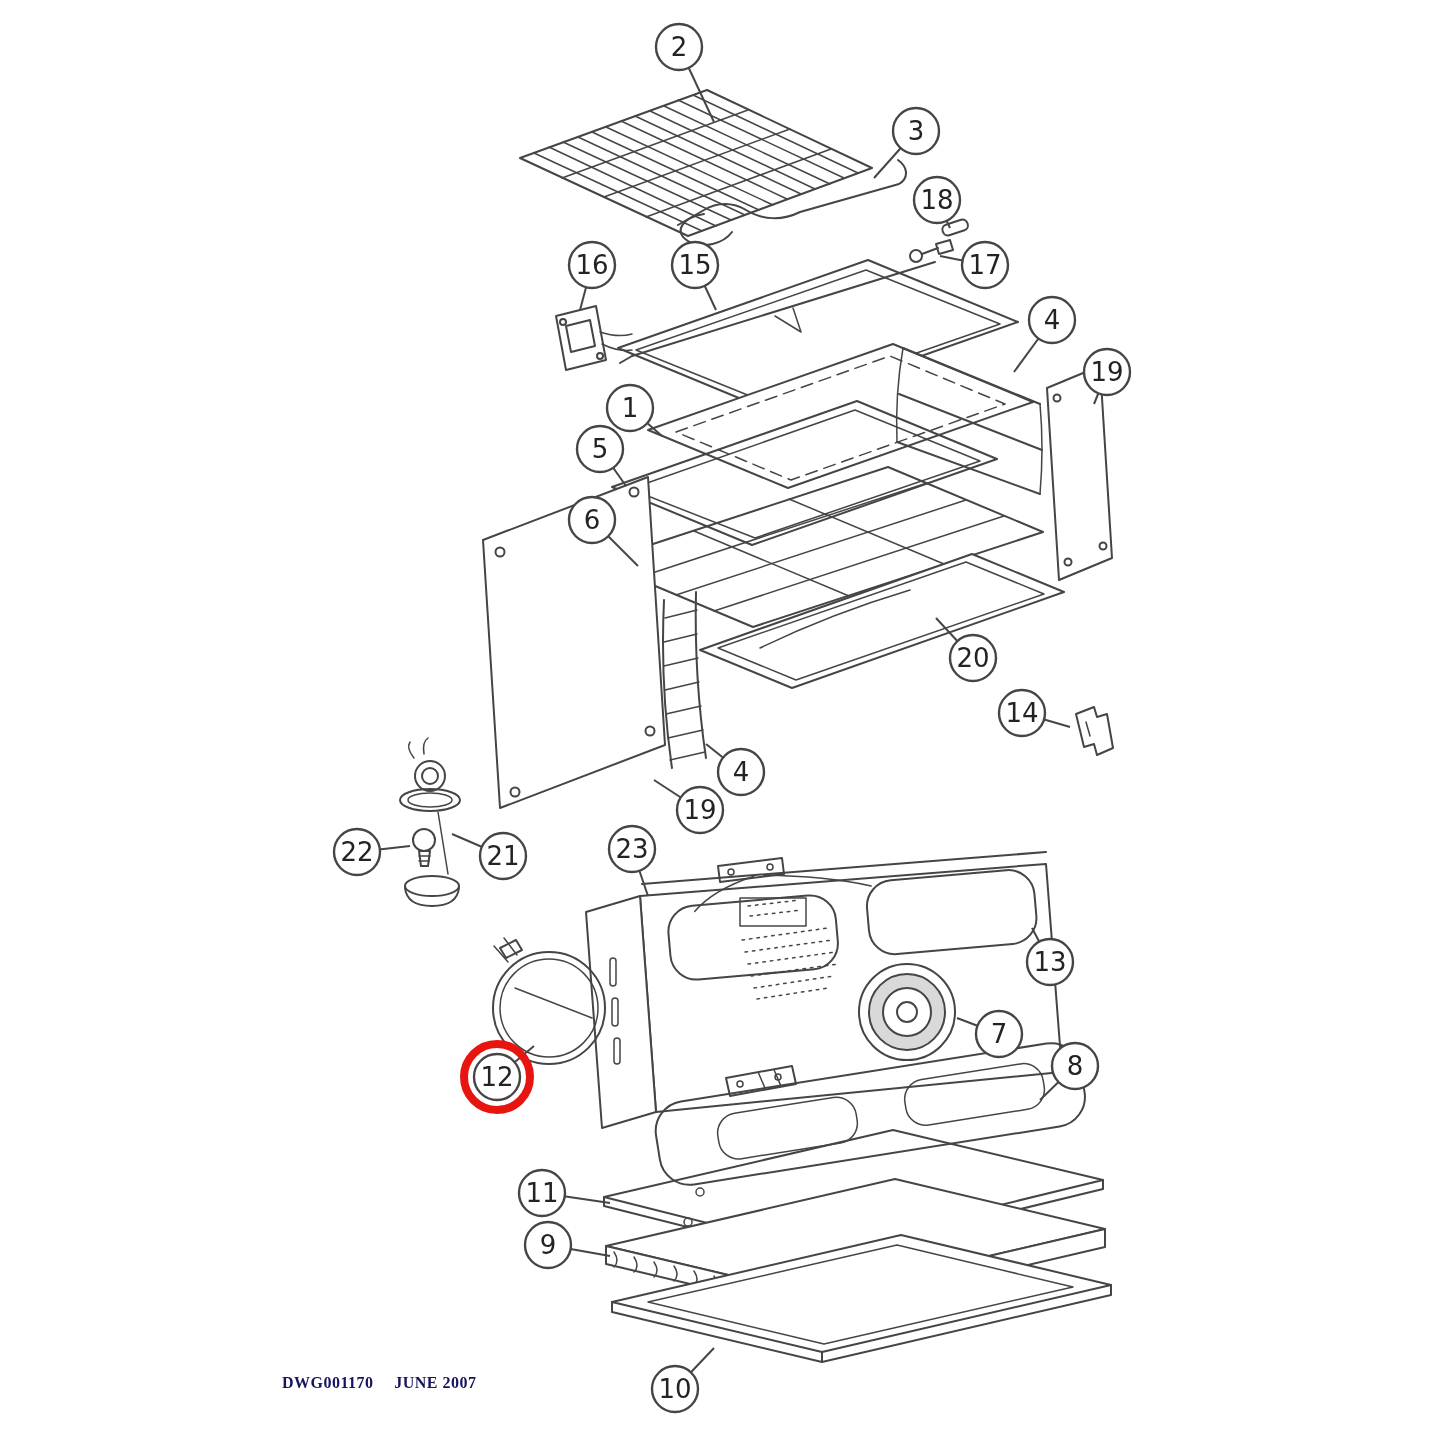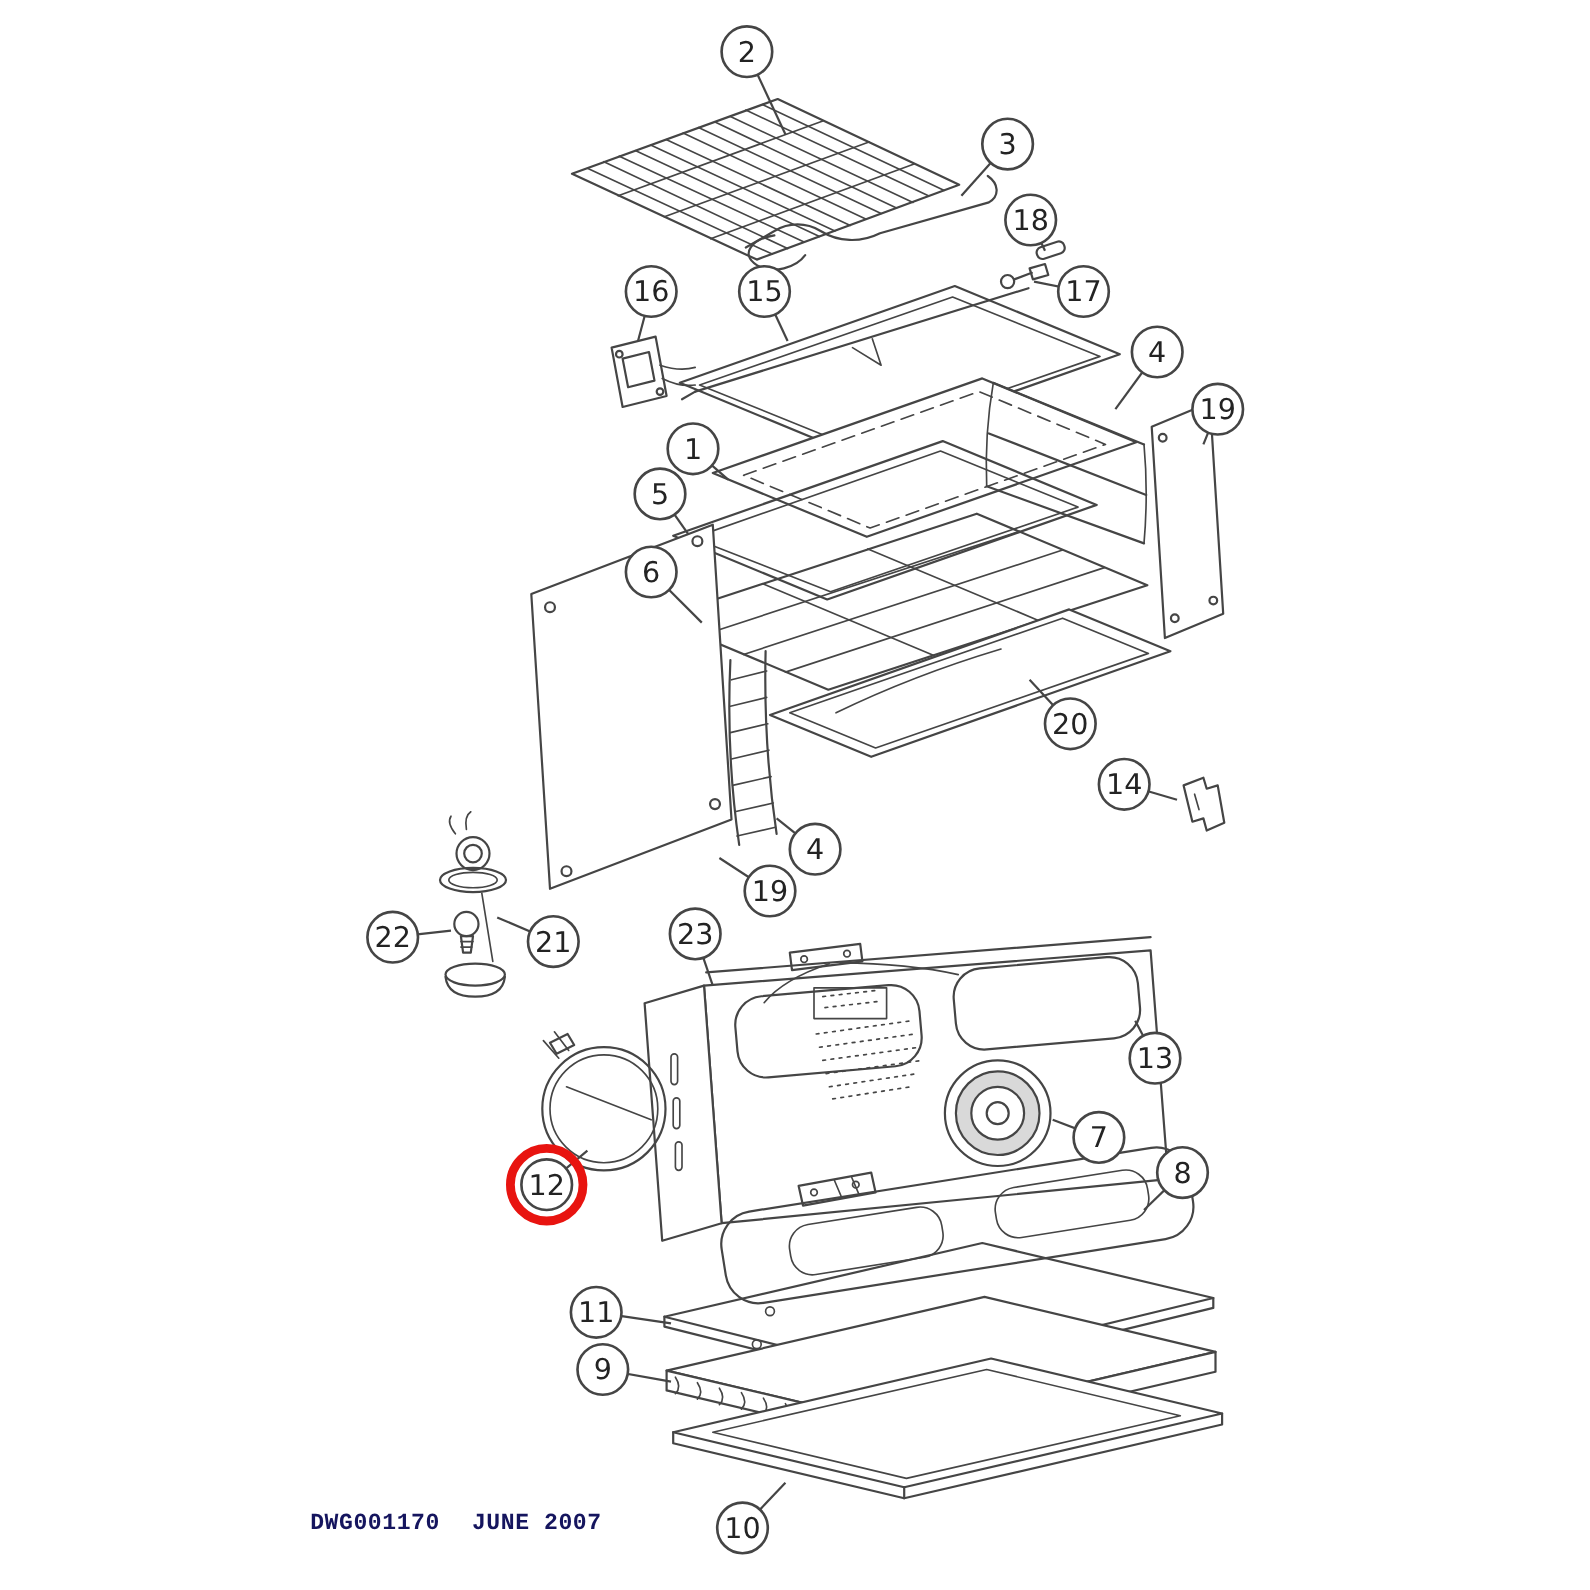--- a/index.html
+++ b/index.html
@@ -2,22 +2,22 @@
 <html><head>
 <meta charset="utf-8">
 <style>
   html,body{margin:0;padding:0;background:#ffffff;}
   .page{position:relative;width:1445px;height:1445px;background:#ffffff;overflow:hidden;
         font-family:"DejaVu Sans","Liberation Sans",sans-serif;}
   svg{display:block;font-family:"DejaVu Sans","Liberation Sans",sans-serif;}
   .art{stroke:#454545;stroke-width:2;fill:none;stroke-linecap:round;stroke-linejoin:round;}
   .thin{stroke-width:1.5;}
   .solid{fill:#ffffff;}
-  .footer{position:absolute;left:282px;top:1374px;font-weight:bold;font-size:21px;
-          letter-spacing:.5px;font-family:Liberation Mono, monospace;}
+  .footer{position:absolute;left:282px;top:1374px;font-weight:bold;font-size:16px;
+          letter-spacing:.5px;font-family:Liberation Serif, serif;}
   .footer span + span{margin-left:16px;}
 </style>
 </head>
 <body>
 
 <div class="page">
 
 <svg viewBox="0 0 1445 1445" width="1445" height="1445">
   <g class="art">
 

